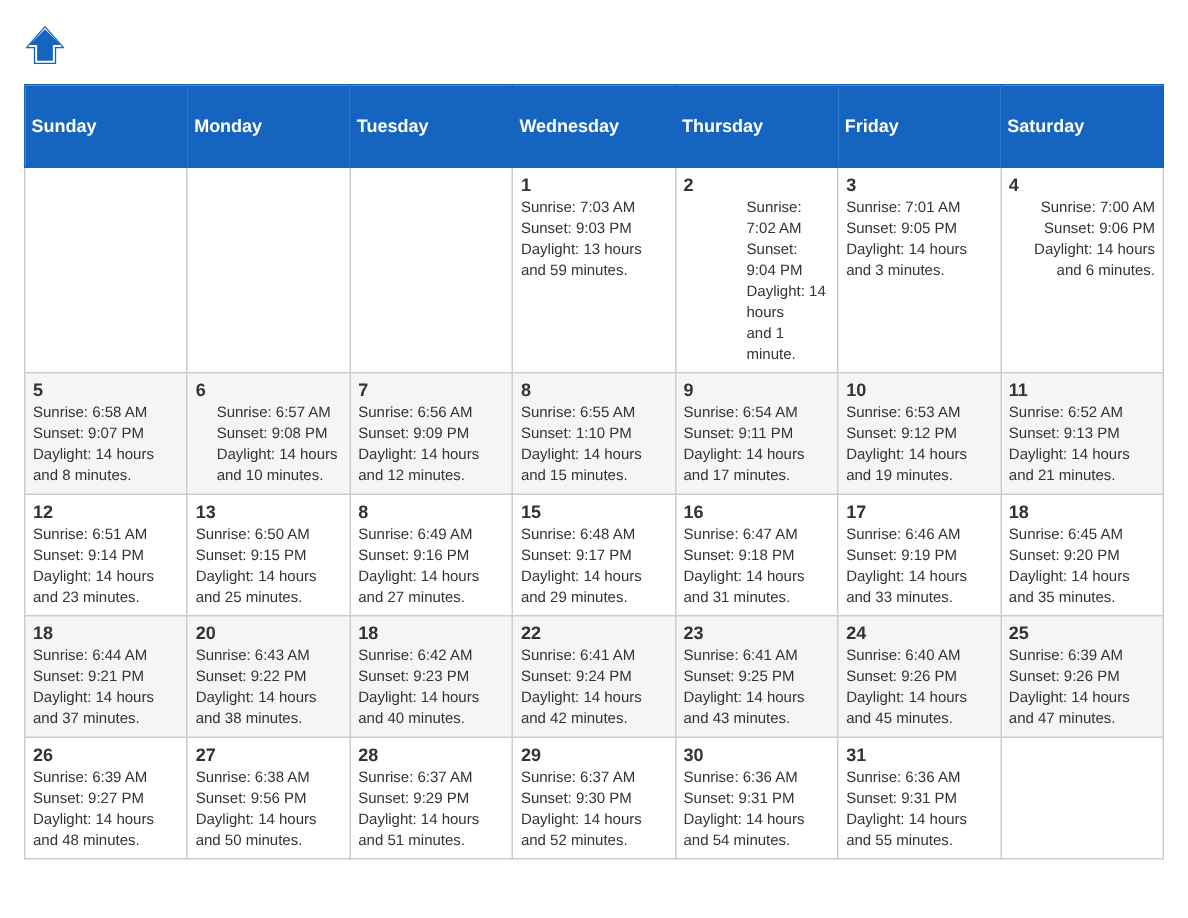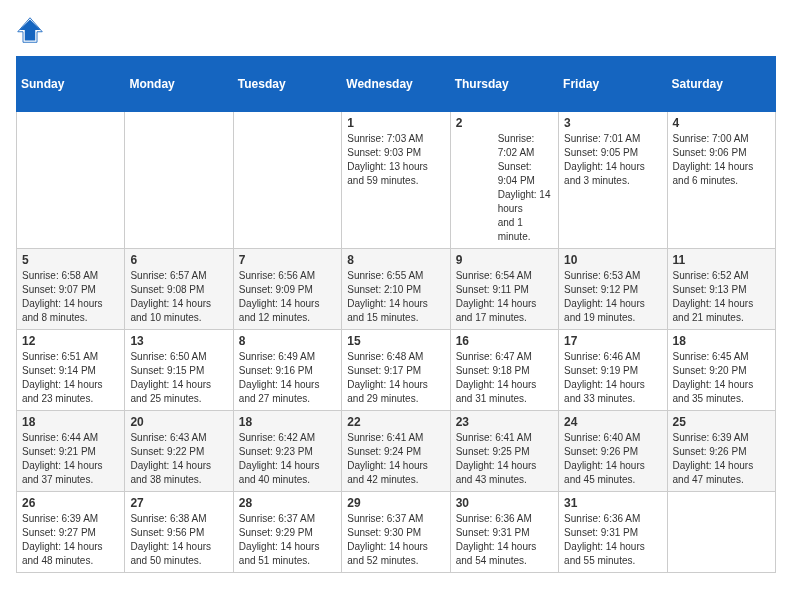--- a/index.html
+++ b/index.html
@@ -138,52 +138,52 @@
         </td>
         <td>
           <span class="day-num">3</span>
           <div class="day-detail" style="white-space: pre-line;">Sunrise: 7:01 AM
 Sunset: 9:05 PM
 Daylight: 14 hours
 and 3 minutes.</div>
         </td>
         <td>
           <span class="day-num">4</span>
-          <div class="day-detail" style="white-space: pre-line;">Sunrise: 7:00 AM
+          <div class="day-detail" style="white-space: pre-line; text-align: right;">Sunrise: 7:00 AM
 Sunset: 9:06 PM
 Daylight: 14 hours
 and 6 minutes.</div>
         </td>
       </tr>
       <tr>
         <td>
           <span class="day-num">5</span>
           <div class="day-detail" style="white-space: pre-line;">Sunrise: 6:58 AM
 Sunset: 9:07 PM
 Daylight: 14 hours
 and 8 minutes.</div>
         </td>
         <td>
           <span class="day-num">6</span>
-          <div class="day-detail" style="white-space: pre-line;">Sunrise: 6:57 AM
+          <div class="day-detail" style="white-space: pre-line; margin-left: 14px;">Sunrise: 6:57 AM
 Sunset: 9:08 PM
 Daylight: 14 hours
 and 10 minutes.</div>
         </td>
         <td>
           <span class="day-num">7</span>
           <div class="day-detail" style="white-space: pre-line;">Sunrise: 6:56 AM
 Sunset: 9:09 PM
 Daylight: 14 hours
 and 12 minutes.</div>
         </td>
         <td>
           <span class="day-num">8</span>
           <div class="day-detail" style="white-space: pre-line;">Sunrise: 6:55 AM
-Sunset: 2:10 PM
+Sunset: 1:10 PM
 Daylight: 14 hours
 and 15 minutes.</div>
         </td>
         <td>
           <span class="day-num">9</span>
           <div class="day-detail" style="white-space: pre-line;">Sunrise: 6:54 AM
 Sunset: 9:11 PM
 Daylight: 14 hours
 and 17 minutes.</div>
         </td>

